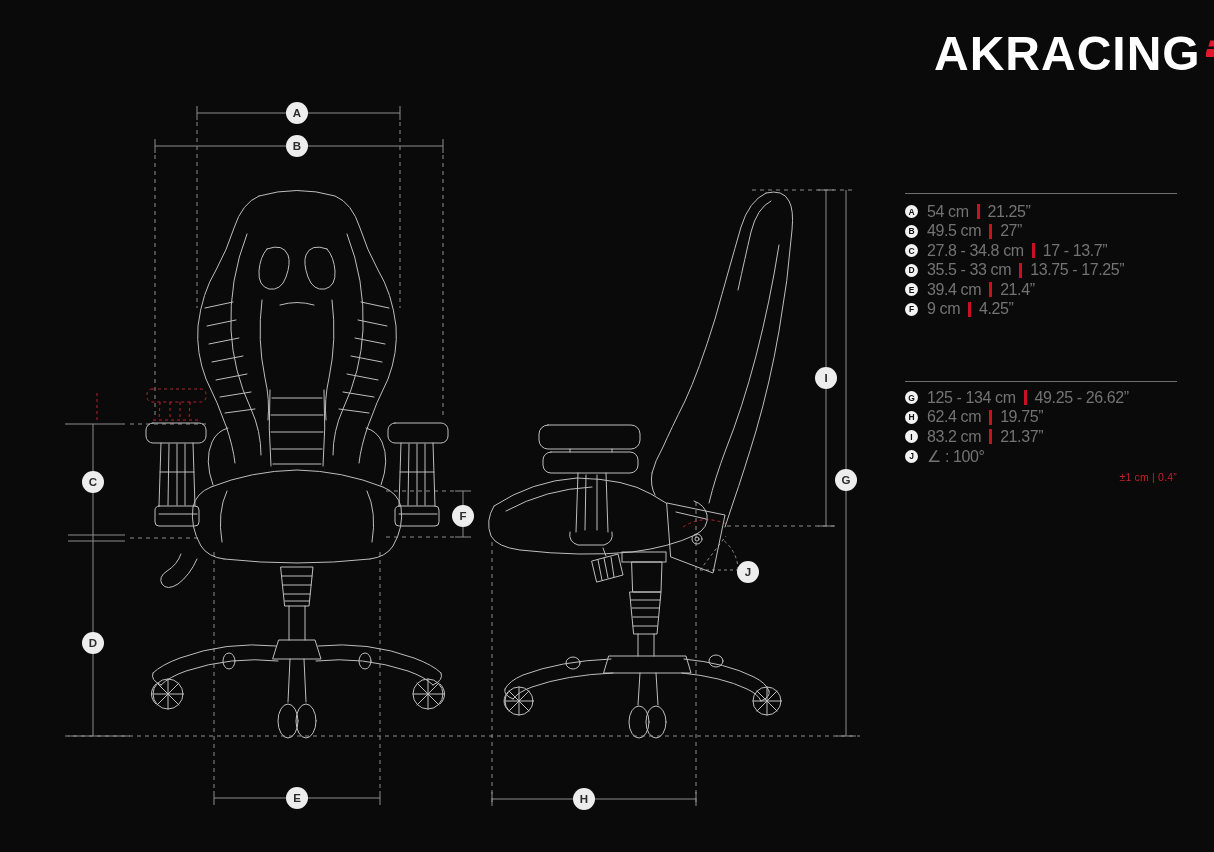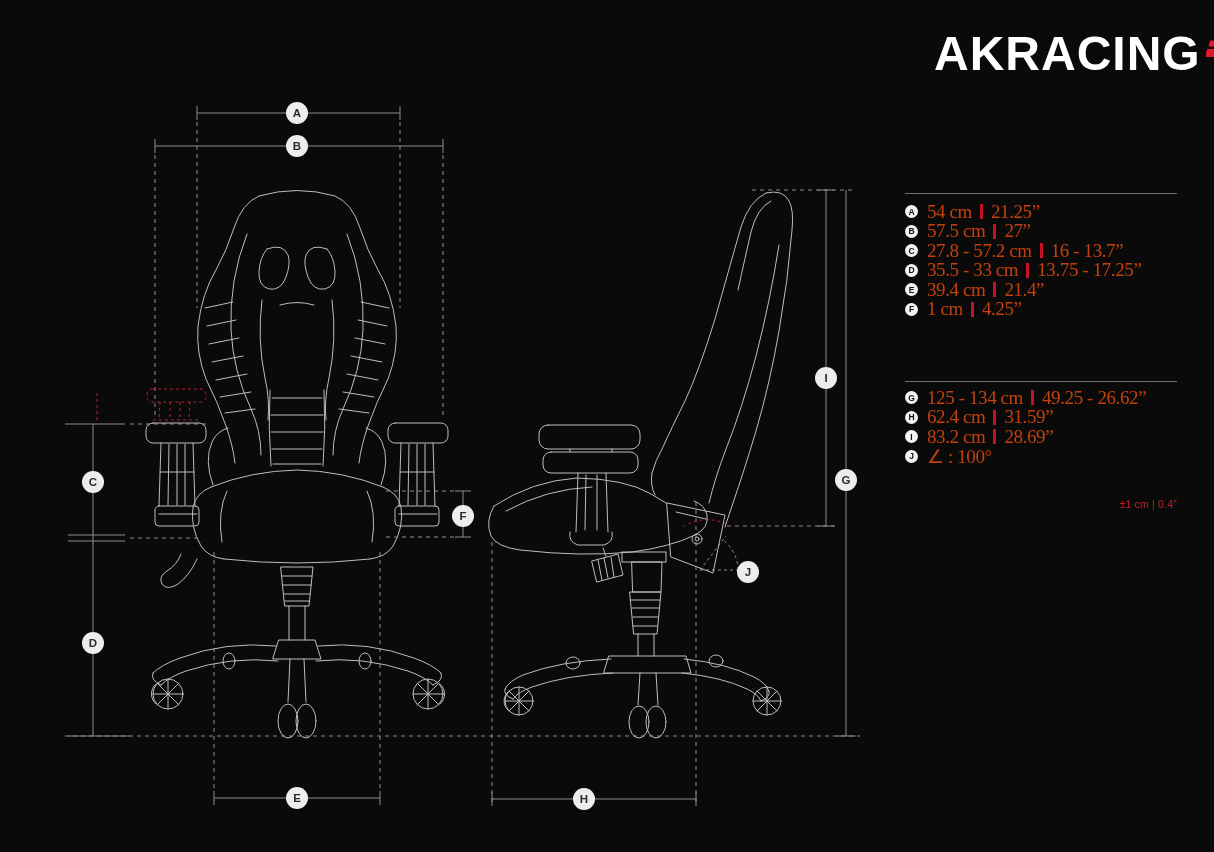--- a/index.html
+++ b/index.html
@@ -15,23 +15,23 @@
   .dbadge{position:absolute;width:22px;height:22px;border-radius:50%;background:#ededed;
           color:#2b2b2b;font-size:11.5px;font-weight:bold;display:flex;align-items:center;
           justify-content:center;transform:translate(-50%,-50%);}
   
   .sdiv{position:absolute;left:905px;width:272px;height:1px;background:#6f6f6f;}
   .spec-list{position:absolute;left:905px;width:280px;}
   .spec-row{display:flex;align-items:center;height:19.5px;}
   .sbadge{width:13px;height:13px;border-radius:50%;background:#f3f3f3;color:#111;
           font-size:8.5px;font-weight:bold;display:flex;align-items:center;
           justify-content:center;margin-right:9px;flex:none;}
-  .cm,.inch{color:#c2410c;font-size:19px;letter-spacing:-0.4px;white-space:nowrap;font-family:Liberation Serif, serif;}
+  .cm,.inch{color:#737373;font-size:16px;letter-spacing:-0.4px;white-space:nowrap;}
   .rbar{width:3px;height:15px;background:#c81224;margin:0 8px;flex:none;}
-  .tol{position:absolute;left:905px;width:272px;top:498px;text-align:right;
+  .tol{position:absolute;left:905px;width:272px;top:471px;text-align:right;
        color:#c0202c;font-size:10.5px;letter-spacing:.2px;}
 </style>
 </head>
 <body>
 
 <div class="stage">
 
   <svg class="diagram" width="1214" height="852" viewBox="0 0 1214 852">
 
     <g stroke="#8c8c8c" stroke-width="1" fill="none">
@@ -234,70 +234,70 @@
 
   <div class="spec-list" style="top:202px">
     <div class="spec-row">
       <span class="sbadge">A</span>
       <span class="cm">54 cm</span>
       <span class="rbar"></span>
       <span class="inch">21.25”</span>
     </div>
     <div class="spec-row">
       <span class="sbadge">B</span>
-      <span class="cm">57.5 cm</span>
+      <span class="cm">49.5 cm</span>
       <span class="rbar"></span>
       <span class="inch">27”</span>
     </div>
     <div class="spec-row">
       <span class="sbadge">C</span>
-      <span class="cm">27.8 - 57.2 cm</span>
-      <span class="rbar"></span>
-      <span class="inch">16 - 13.7”</span>
+      <span class="cm">27.8 - 34.8 cm</span>
+      <span class="rbar"></span>
+      <span class="inch">17 - 13.7”</span>
     </div>
     <div class="spec-row">
       <span class="sbadge">D</span>
       <span class="cm">35.5 - 33 cm</span>
       <span class="rbar"></span>
       <span class="inch">13.75 - 17.25”</span>
     </div>
     <div class="spec-row">
       <span class="sbadge">E</span>
       <span class="cm">39.4 cm</span>
       <span class="rbar"></span>
       <span class="inch">21.4”</span>
     </div>
     <div class="spec-row">
       <span class="sbadge">F</span>
-      <span class="cm">1 cm</span>
+      <span class="cm">9 cm</span>
       <span class="rbar"></span>
       <span class="inch">4.25”</span>
     </div>
   </div>
 
   <div class="sdiv" style="top:381px"></div>
 
   <div class="spec-list" style="top:388px">
     <div class="spec-row">
       <span class="sbadge">G</span>
       <span class="cm">125 - 134 cm</span>
       <span class="rbar"></span>
       <span class="inch">49.25 - 26.62”</span>
     </div>
     <div class="spec-row">
       <span class="sbadge">H</span>
       <span class="cm">62.4 cm</span>
       <span class="rbar"></span>
-      <span class="inch">31.59”</span>
+      <span class="inch">19.75”</span>
     </div>
     <div class="spec-row">
       <span class="sbadge">I</span>
       <span class="cm">83.2 cm</span>
       <span class="rbar"></span>
-      <span class="inch">28.69”</span>
+      <span class="inch">21.37”</span>
     </div>
     <div class="spec-row">
       <span class="sbadge">J</span>
       <span class="cm">∠ : 100°</span>
     </div>
   </div>
 
   <div class="tol">±1 cm | 0.4”</div>
 
 </div>

